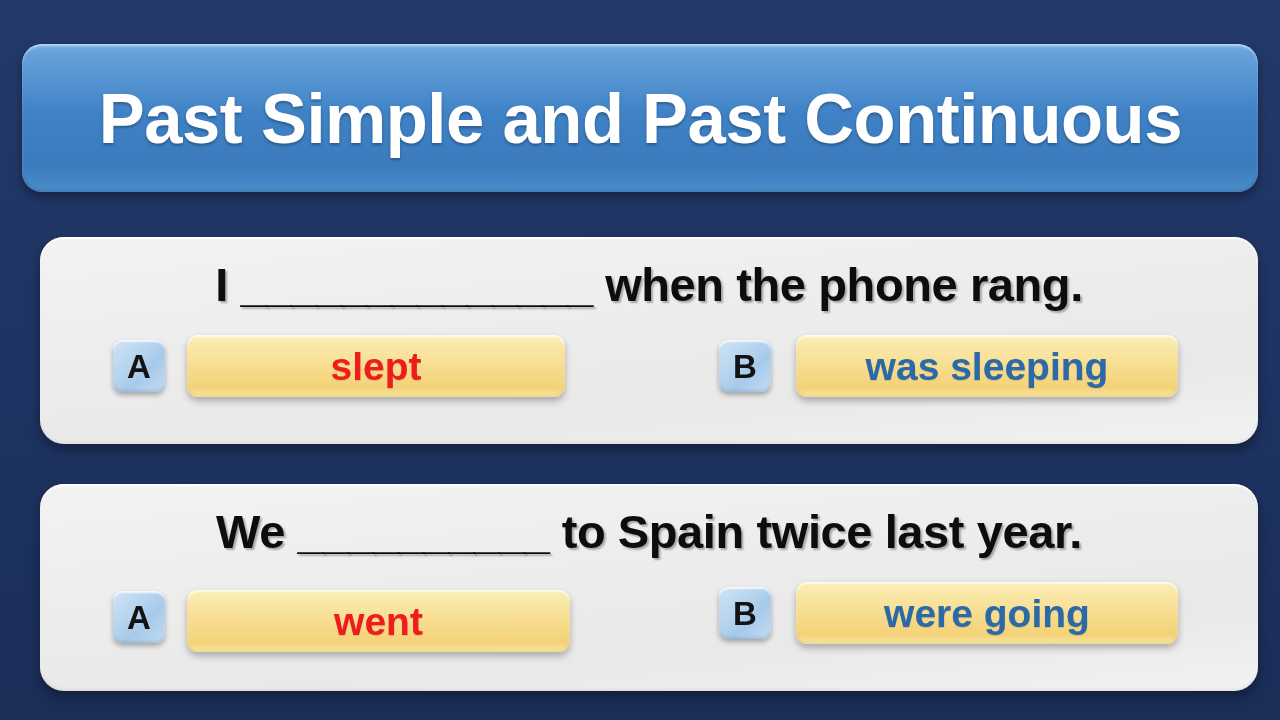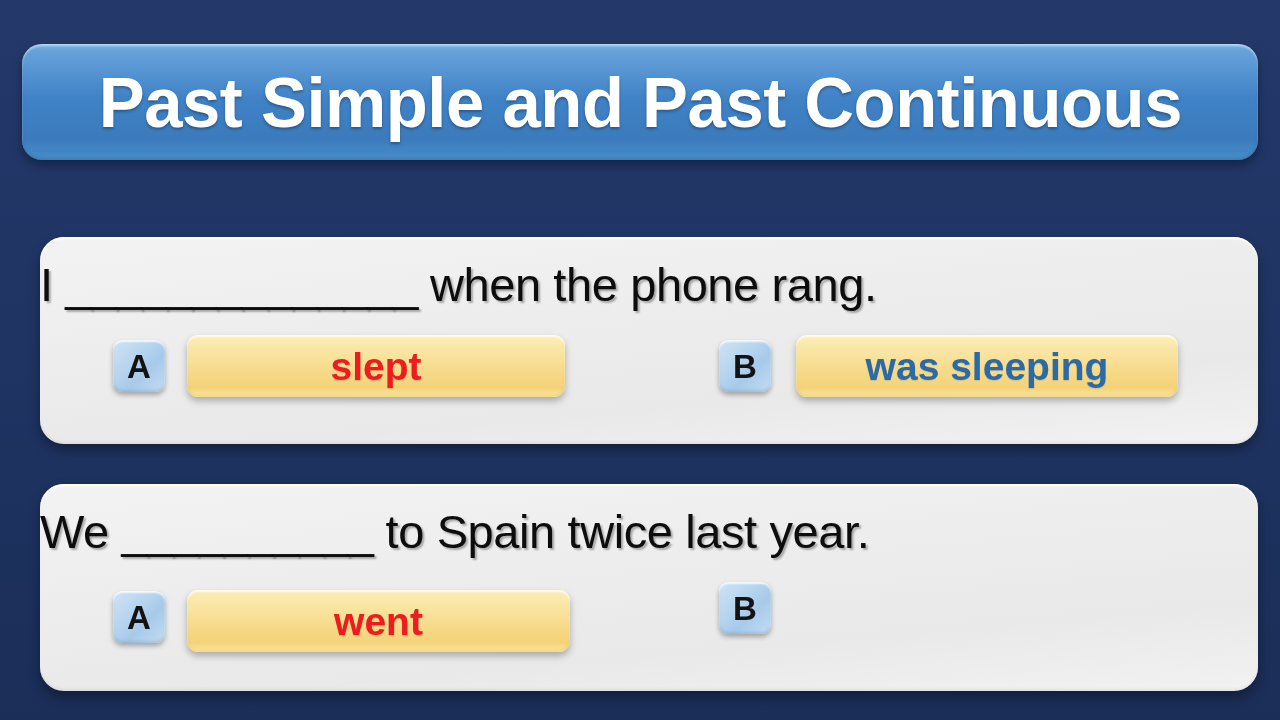--- a/index.html
+++ b/index.html
@@ -21,21 +21,21 @@
     height: 720px;
     background: linear-gradient(180deg, #24396a 0%, #1e3361 55%, #1b2e58 100%);
   }
 
   
   .title-bar {
     position: absolute;
     left: 22px;
     top: 44px;
     width: 1236px;
-    height: 116px;
+    height: 148px;
     box-sizing: border-box;
     border-radius: 20px;
     background: linear-gradient(180deg, #5ba3e0 0%, #4a90d4 6%, #3f82c6 45%, #3b7bbd 82%, #4a8ecb 100%);
     box-shadow:
       0 5px 10px rgba(0,0,0,0.35),
       inset 0 2px 2px rgba(255,255,255,0.45),
       inset 0 -2px 3px rgba(0,0,0,0.12);
     display: flex;
     align-items: center;
     justify-content: center;
@@ -77,23 +77,23 @@
       inset 0 -2px 3px rgba(0,0,0,0.06);
   }
   #card-1 { top: 237px; height: 207px; }
   #card-2 { top: 484px; height: 207px; }
 
   .sentence {
     position: absolute;
     left: 0;
     right: 0;
     top: 20px;
-    text-align: left;
+    text-align: center;
     font-size: 47px;
-    font-weight: normal;
+    font-weight: bold;
     color: #0d0d0d;
     letter-spacing: -0.4px;
     white-space: nowrap;
     text-shadow: 2px 2px 2px rgba(0,0,0,0.30);
     font-stretch: condensed;
   }
   .sentence .blank {
     letter-spacing: -1px;
   }
 
@@ -193,17 +193,18 @@
       <span>We </span><span class="blank">__________</span><span> to Spain twice last year.</span>
     </div>
 
     <div class="options">
       <div class="opt opt-a">
         <div class="badge">A</div>
         <div class="answer-btn answer-red" id="btn-2a">went</div>
       </div>
       <div class="opt opt-b">
         <div class="badge">B</div>
+        <div class="answer-btn answer-blue" id="btn-2b">were going</div>
       </div>
     </div>
   </div>
 
 </div>
 
 </body></html>

